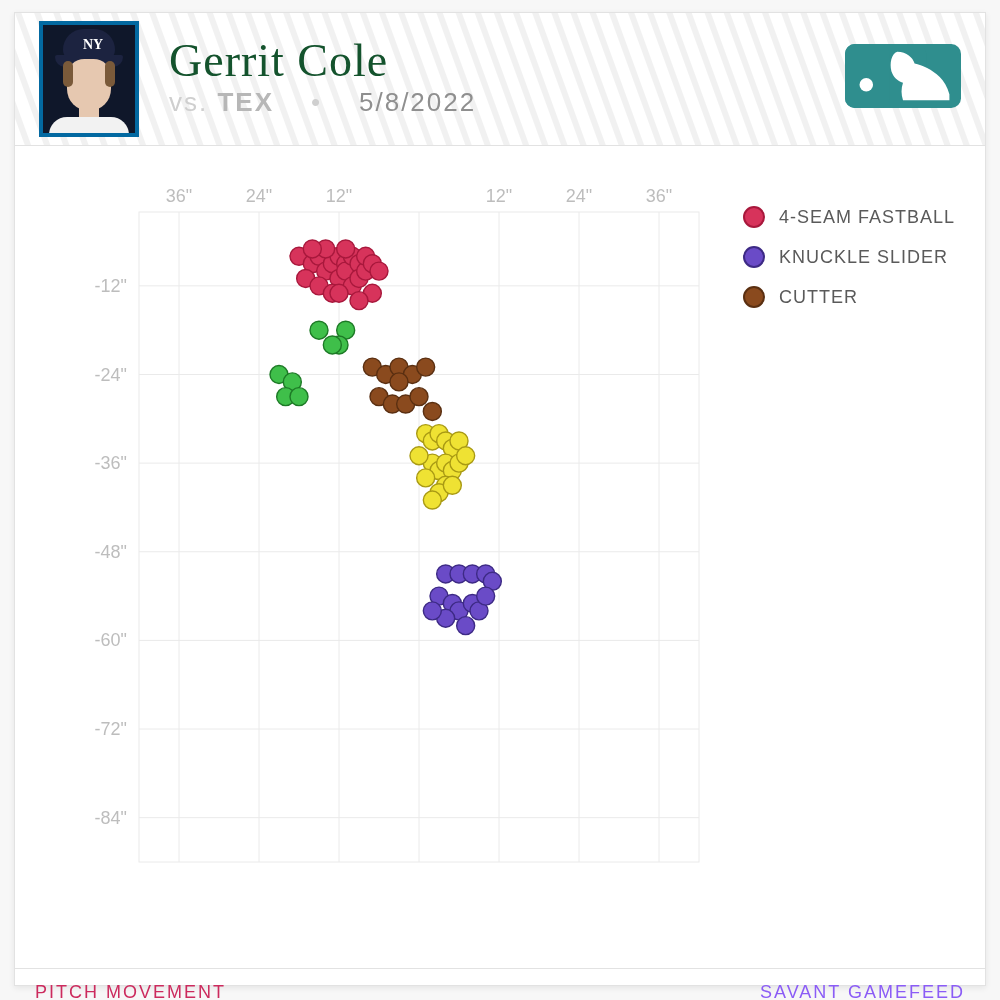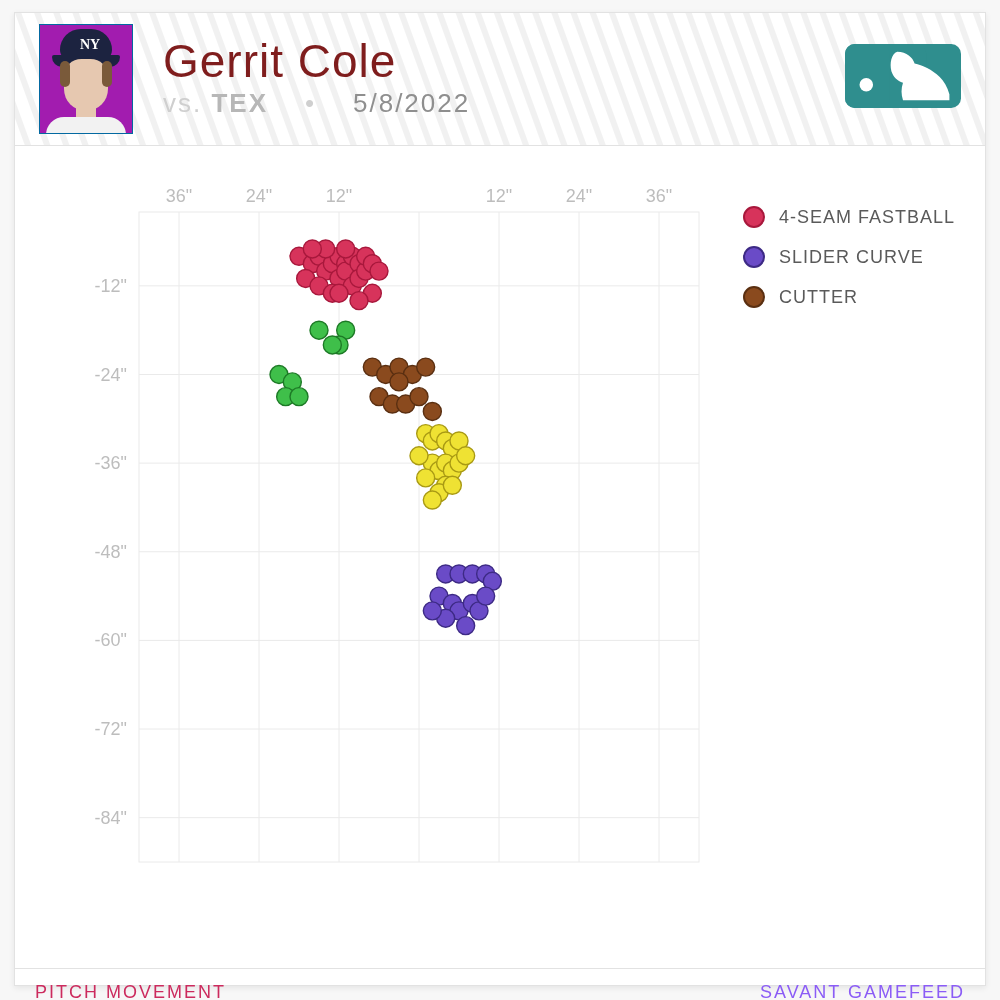--- a/index.html
+++ b/index.html
@@ -34,22 +34,22 @@
   .header-content {
     position: relative;
     display: flex;
     align-items: center;
     height: 100%;
     padding: 0 24px;
   }
   .avatar {
     width: 92px;
     height: 108px;
-    border: 1px solid #0369a1;
-    background: #a21caf;
+    border: 4px solid #0369a1;
+    background: #0f172a;
     position: relative;
     overflow: hidden;
   }
   
   .avatar .cap {
     position: absolute;
     top: 4px; left: 20px;
     width: 52px; height: 32px;
     background: #1c2340;
     border-radius: 26px 26px 14px 14px;
@@ -89,22 +89,23 @@
     position:absolute; top:92px; left:6px; width:80px; height:30px; background:#f2f2f2;
     border-top-left-radius:18px; border-top-right-radius:18px;
   }
   .title-block {
     margin-left: 30px;
     margin-top: -6px;
   }
   .player-name {
     font-size: 46px;
     letter-spacing: 1px;
-    color: #7f1d1d;
+    color: #14532d;
     font-weight: 400;
+    font-family: Liberation Serif, serif;
   }
   .subline {
     font-size: 26px;
     letter-spacing: 2px;
     color: #b7b7b7;
   }
   .subline .vs { color: #cfcfcf; font-weight: 300; }
   .subline .opp { font-weight: 700; color: #b7b7b7; }
   .subline .date { color: #8f8f8f; font-weight: 500; }
   .mlb-logo {
@@ -325,21 +326,21 @@
         <circle cx="260" cy="214.65909090909093" r="9" fill="#3fbf4a" stroke="#1d7a26" stroke-width="1.4"></circle>
       </svg>
 
     <div class="legend" id="legend">
         <div class="legend-row">
           <span class="legend-dot" style="background: rgb(215, 51, 91); border: 2px solid rgb(168, 24, 60);"></span>
           <span>4-SEAM FASTBALL</span>
         </div>
         <div class="legend-row">
           <span class="legend-dot" style="background: rgb(106, 75, 199); border: 2px solid rgb(61, 42, 133);"></span>
-          <span>SLIDER CURVE</span>
+          <span>KNUCKLE SLIDER</span>
         </div>
         <div class="legend-row">
           <span class="legend-dot" style="background: rgb(138, 74, 30); border: 2px solid rgb(90, 47, 17);"></span>
           <span>CUTTER</span>
         </div>
       </div>
   </div>
 
   <div class="footer">
     <div class="footer-left">PITCH MOVEMENT</div>

